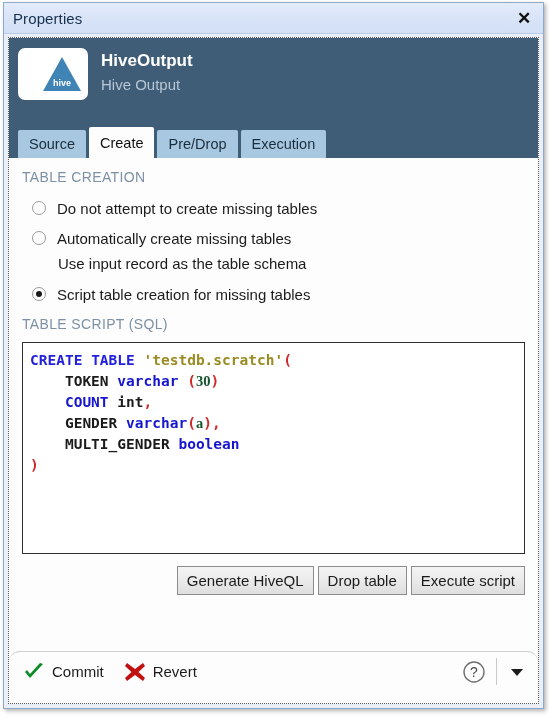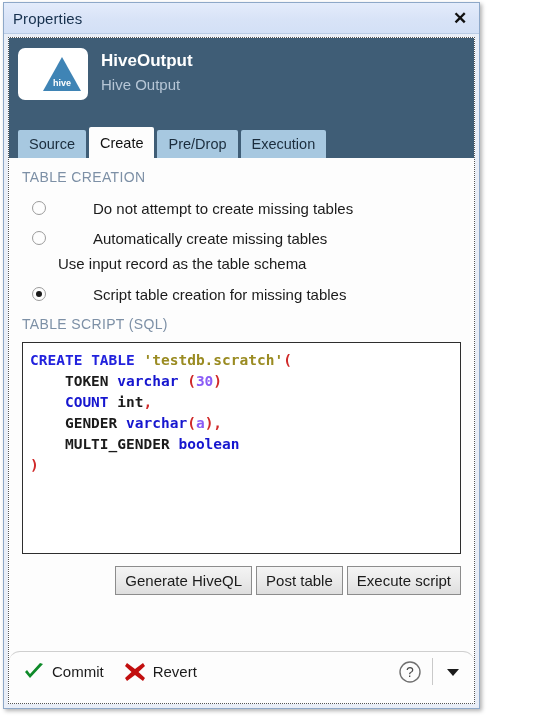--- a/index.html
+++ b/index.html
@@ -12,21 +12,21 @@
     height: 717px;
     font-family: "Liberation Sans", sans-serif;
     overflow: hidden;
   }
 
   
   #properties-window {
     position: absolute;
     left: 3px;
     top: 2px;
-    width: 477px;
+    width: 541px;
     height: 707px;
     background: #e9eef7;
     border: 1px solid #8ea8c8;
     box-sizing: border-box;
     box-shadow: 2px 2px 4px rgba(0,0,0,0.30);
     display: flex;
     flex-direction: column;
   }
 
   
@@ -157,21 +157,20 @@
     margin-bottom: 10px;
   }
 
   
   .radio-row {
     display: flex;
     align-items: center;
     margin: 0 0 4px 10px;
     cursor: pointer;
     min-height: 26px;
-    gap: 36px;
   }
   .radio-mark {
     width: 14px;
     height: 14px;
     border-radius: 50%;
     border: 1px solid #9b9b9b;
     background: #fdfdfd;
     flex: none;
     margin-right: 11px;
     position: relative;
@@ -213,21 +212,21 @@
     font-size: 14.5px;
     line-height: 21px;
     white-space: pre;
     cursor: text;
   }
   .k   { color: #2222dd; font-weight: bold; }  
   .kw2 { color: #1616cf; font-weight: bold; }  
   .str { color: #9a8b22; font-weight: bold; }  
   .pn  { color: #d02a2a; font-weight: bold; }  
   .id  { color: #1b1b1b; font-weight: bold; }  
-  .num { color: #8b5cf6; font-weight: bold; }  
+  .num { color: #14532d; font-weight: bold; font-family: Liberation Serif, serif; }  
 
   
   #action-bar {
     display: flex;
     justify-content: flex-end;
     gap: 4px;
     padding: 12px 0 11px 0;
   }
   .action-btn {
     background: linear-gradient(to bottom, #f4f4f4 0%, #ebebeb 48%, #dedede 100%);
@@ -338,21 +337,21 @@
             <span class="radio-label">Script table creation for missing tables</span>
           </div>
         </div>
 
       <div class="section-label" id="script-label">TABLE SCRIPT (SQL)</div>
 
       <div id="code-editor"><div><span class="k">CREATE</span><span> </span><span class="k">TABLE</span><span> </span><span class="str">'testdb.scratch'</span><span class="pn">(</span></div><div><span>    </span><span class="id">TOKEN</span><span> </span><span class="kw2">varchar</span><span> </span><span class="pn">(</span><span class="num">30</span><span class="pn">)</span></div><div><span>    </span><span class="kw2">COUNT</span><span> </span><span class="id">int</span><span class="pn">,</span></div><div><span>    </span><span class="id">GENDER</span><span> </span><span class="kw2">varchar</span><span class="pn">(</span><span class="num">a</span><span class="pn">)</span><span class="pn">,</span></div><div><span>    </span><span class="id">MULTI_GENDER</span><span> </span><span class="kw2">boolean</span></div><div><span class="pn">)</span></div></div>
 
       <div id="action-bar">
           <button class="action-btn">Generate HiveQL</button>
-          <button class="action-btn">Post table</button>
+          <button class="action-btn">Drop table</button>
           <button class="action-btn">Execute script</button>
         </div>
     </div>
 
     <div id="footer">
       <div class="footer-action">
         <svg width="22" height="20" viewBox="0 0 22 20" aria-hidden="true">
           <path d="M2 10 L7 16 L20 2 L17 1 L7 12 L4 8 Z" fill="#0e8a29"></path>
         </svg>
         <span class="lbl">Commit</span>

